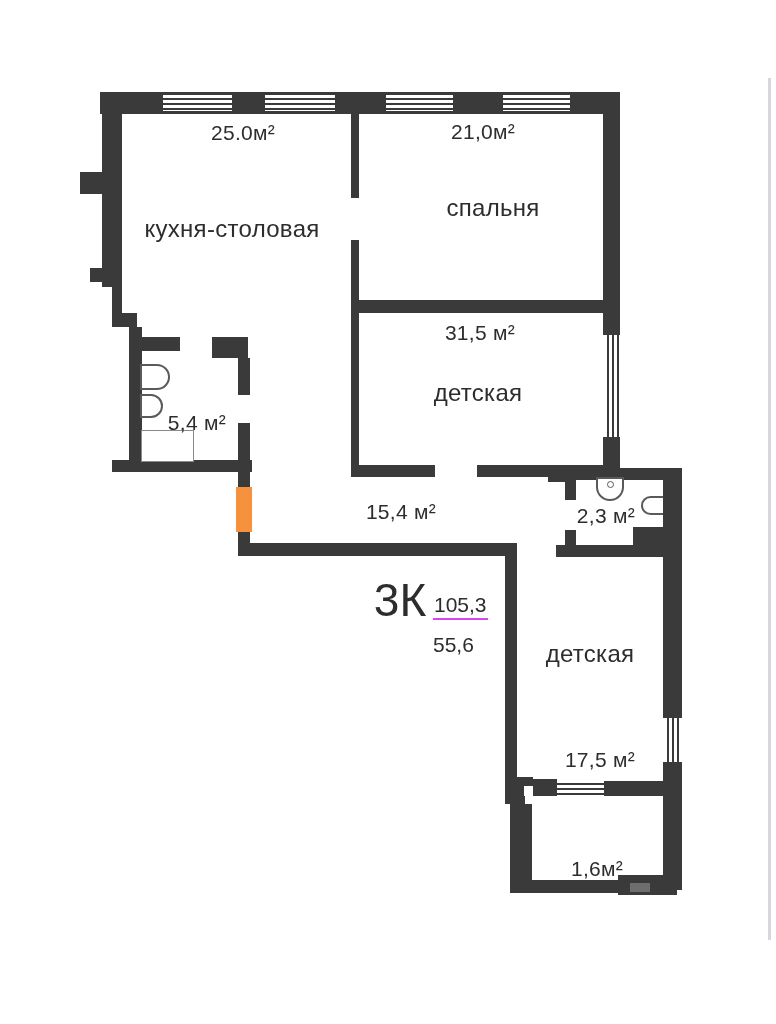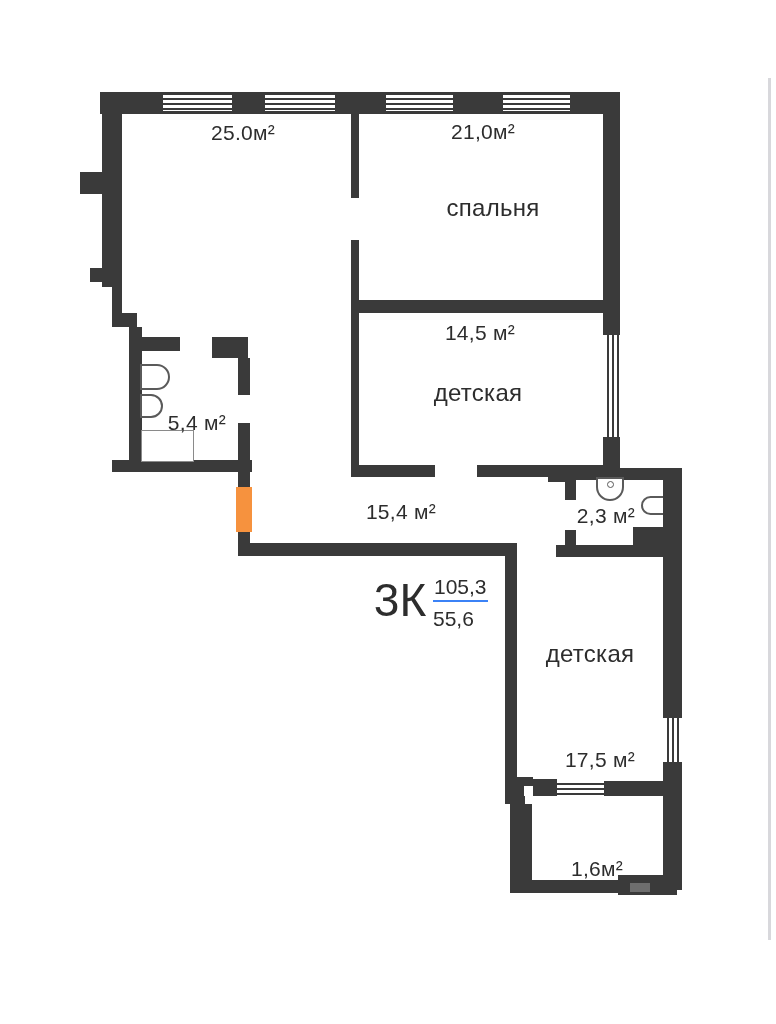--- a/index.html
+++ b/index.html
@@ -19,22 +19,22 @@
   .round-b{border-radius:0 0 14px 14px;}
   .round-l{border-radius:11px 0 0 11px;}
   .thin{border:1px solid #8a8a8a;}
   .dot{position:absolute;width:5px;height:5px;border:1px solid #5a5a5a;border-radius:50%;background:#fff;}
   
   .lbl{position:absolute;transform:translate(-50%,-50%);white-space:nowrap;
        font-size:21px;font-weight:500;letter-spacing:.3px;}
   .room-name{font-size:24px;}
   .type-lbl{font-size:46px;font-weight:500;letter-spacing:0;}
   .frac{position:absolute;font-size:21px;font-weight:500;line-height:1.05;}
-  .frac-top{border-bottom:2px solid #3b82f6;padding:0 1px 2px 1px;}
-  .frac-bot{padding-top:6px;}
+  .frac-top{border-bottom:2px solid #d946ef;padding:0 1px 2px 1px;margin-top:18px;}
+  .frac-bot{padding-top:14px;}
 </style>
 </head>
 <body>
 
 <div class="stage">
 
   <div class="wall" style="left:100px;top:92px;width:520px;height:22px"></div>
   <div class="win-h" style="left:163px;top:95px;width:69px;height:16px"></div>
   <div class="win-h" style="left:265px;top:95px;width:70px;height:16px"></div>
   <div class="win-h" style="left:386px;top:95px;width:67px;height:16px"></div>
@@ -93,25 +93,26 @@
   <div class="win-h" style="left:557px;top:780px;width:47px;height:15px"></div>
   <div class="wall" style="left:604px;top:781px;width:59px;height:15px"></div>
 
   <div class="wall" style="left:532px;top:880px;width:88px;height:13px"></div>
   <div class="wall" style="left:618px;top:875px;width:59px;height:20px"></div>
   <div class="gray-block" style="left:630px;top:883px;width:20px;height:9px"></div>
 
   <div class="edge-line" style="left:768px;top:78px;width:3px;height:862px"></div>
 
   <div class="lbl" style="left:243px;top:133px">25.0м²</div>
+  <div class="lbl room-name" style="left:232px;top:229px">кухня-столовая</div>
 
   <div class="lbl" style="left:483px;top:132px">21,0м²</div>
   <div class="lbl room-name" style="left:493px;top:208px">спальня</div>
 
-  <div class="lbl" style="left:480px;top:333px">14,5 м²</div>
+  <div class="lbl" style="left:480px;top:333px">31,5 м²</div>
   <div class="lbl room-name" style="left:478px;top:393px">детская</div>
 
   <div class="lbl" style="left:197px;top:423px">5,4 м²</div>
   <div class="lbl" style="left:401px;top:512px">15,4 м²</div>
   <div class="lbl" style="left:606px;top:516px">2,3 м²</div>
 
   <div class="lbl type-lbl" style="left:400px;top:600px">3К</div>
   <div class="frac" style="left:433px;top:576px">
     <div class="frac-top">105,3</div>
     <div class="frac-bot">55,6</div>

